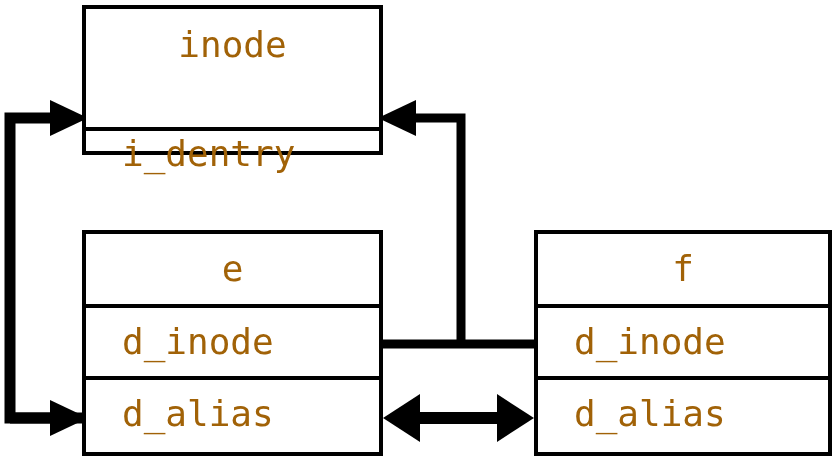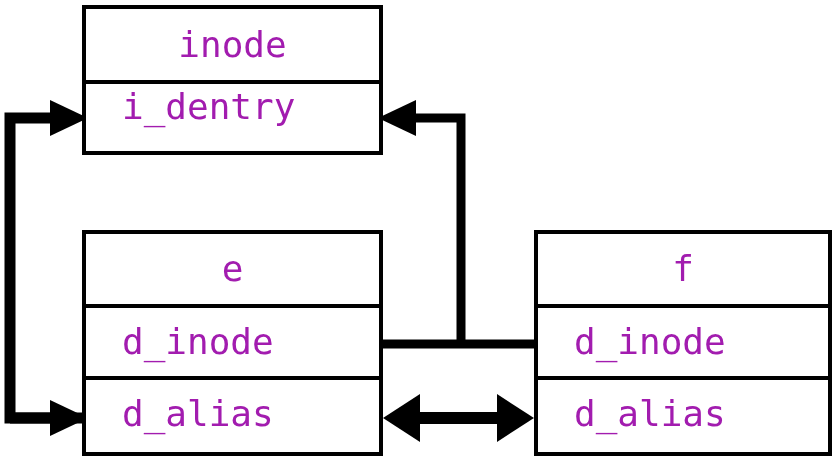--- a/index.html
+++ b/index.html
@@ -25,21 +25,21 @@
   .struct-box {
     position: absolute;
     box-sizing: border-box;
     border: 4px solid #000000;
     background: #ffffff;
   }
   .struct-row {
     box-sizing: border-box;
     display: flex;
     align-items: center;
-    color: #a21caf;
+    color: #a16207;
     font-size: 36px;
     line-height: 1;
     letter-spacing: 0px;
     white-space: pre;
   }
   .row-divider {
     border-top: 4px solid #000000;
   }
   .row-center {
     justify-content: center;
@@ -71,21 +71,21 @@
 
     <g>
       <path d="M 410 418 L 506 418" fill="none" stroke="#000000" stroke-width="12"></path>
       <polygon points="420,394 383,418 420,442" fill="#000000"></polygon>
       <polygon points="497,394 534,418 497,442" fill="#000000"></polygon>
     </g>
   </svg>
 
   <div class="struct-box" style="left:82px; top:5px; width:301px; height:150px;">
     <div class="struct-row row-center" style="height:71px;">inode</div>
-    <div class="struct-row row-left row-divider" style="height:50px;">i_dentry</div>
+    <div class="struct-row row-left row-divider" style="height:50px;margin-top:47px;">i_dentry</div>
   </div>
 
   <div class="struct-box" style="left:82px; top:230px; width:301px; height:226px;">
     <div class="struct-row row-center" style="height:70px;">e</div>
     <div class="struct-row row-left row-divider" style="height:72px;">d_inode</div>
     <div class="struct-row row-left row-divider" style="height:72px;">d_alias</div>
   </div>
 
   <div class="struct-box" style="left:534px; top:230px; width:298px; height:226px;">
     <div class="struct-row row-center" style="height:70px;">f</div>

